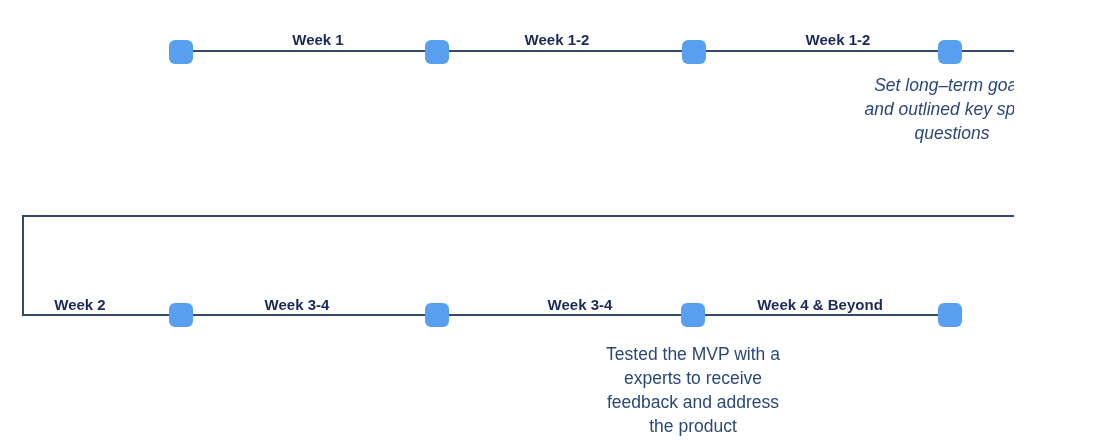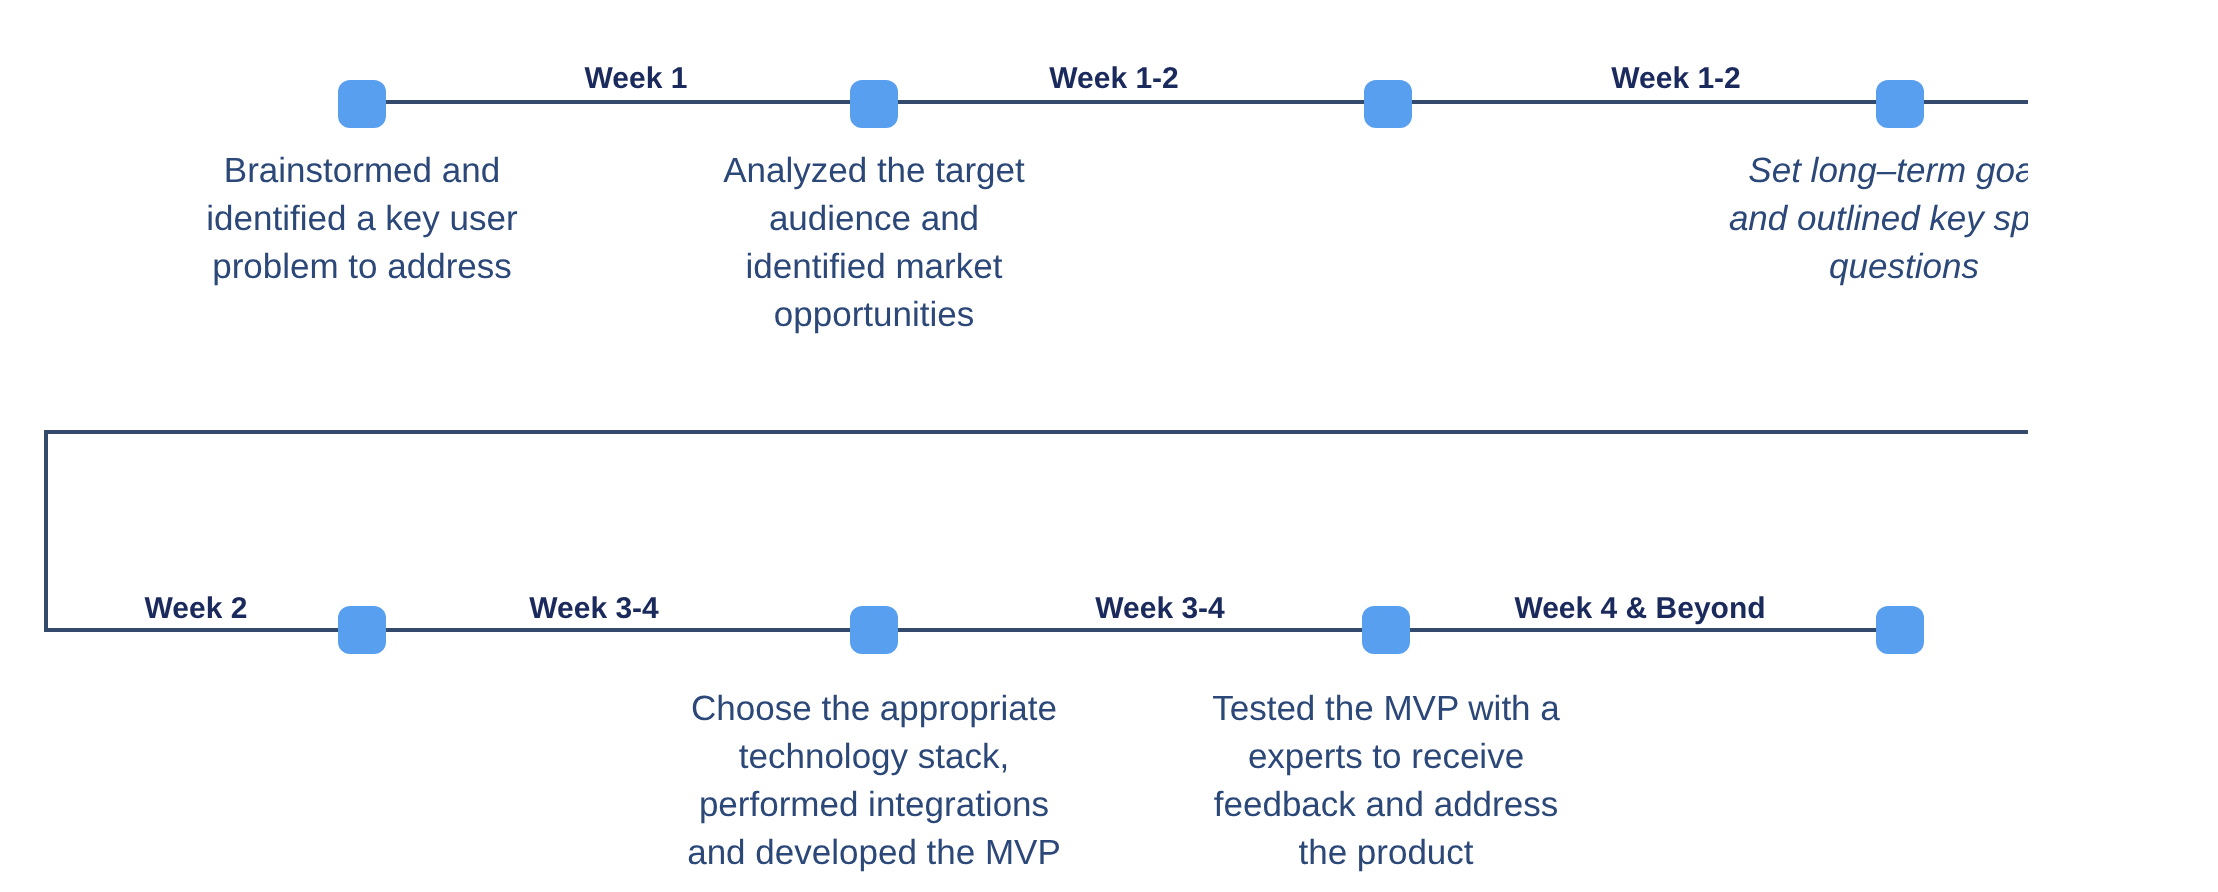--- a/index.html
+++ b/index.html
@@ -63,43 +63,32 @@
 
   <div class="marker" style="left:169px; top:40px;"></div>
   <div class="marker" style="left:425px; top:40px;"></div>
   <div class="marker" style="left:682px; top:40px;"></div>
   <div class="marker" style="left:938px; top:40px;"></div>
 
   <div class="week-label" style="left:318px; top:31px;">Week 1</div>
   <div class="week-label" style="left:557px; top:31px;">Week 1-2</div>
   <div class="week-label" style="left:838px; top:31px;">Week 1-2</div>
 
-  <div class="desc" style="left:181px; top:73px;">Brainstormed and
-identified a key user
-problem to address</div>
-  <div class="desc" style="left:437px; top:73px;">Analyzed the target
-audience and
-identified market
-opportunities</div>
   <div class="desc" style="left:952px; top:73px;font-style:italic;">Set long–term goals
 and outlined key sprint
 questions</div>
 
   <div class="marker" style="left:169px; top:303px;"></div>
   <div class="marker" style="left:425px; top:303px;"></div>
   <div class="marker" style="left:681px; top:303px;"></div>
   <div class="marker" style="left:938px; top:303px;"></div>
 
-  <div class="week-label" style="left:98px; top:296px;">Week 2</div>
+  <div class="week-label" style="left:80px; top:296px;">Week 2</div>
   <div class="week-label" style="left:297px; top:296px;">Week 3-4</div>
   <div class="week-label" style="left:580px; top:296px;">Week 3-4</div>
   <div class="week-label" style="left:820px; top:296px;">Week 4 &amp; Beyond</div>
 
-  <div class="desc" style="left:437px; top:342px;">Choose the appropriate
-technology stack,
-performed integrations
-and developed the MVP</div>
   <div class="desc" style="left:693px; top:342px;">Tested the MVP with a
 experts to receive
 feedback and address
 the product</div>
 
 </div>
 
 </body></html>

